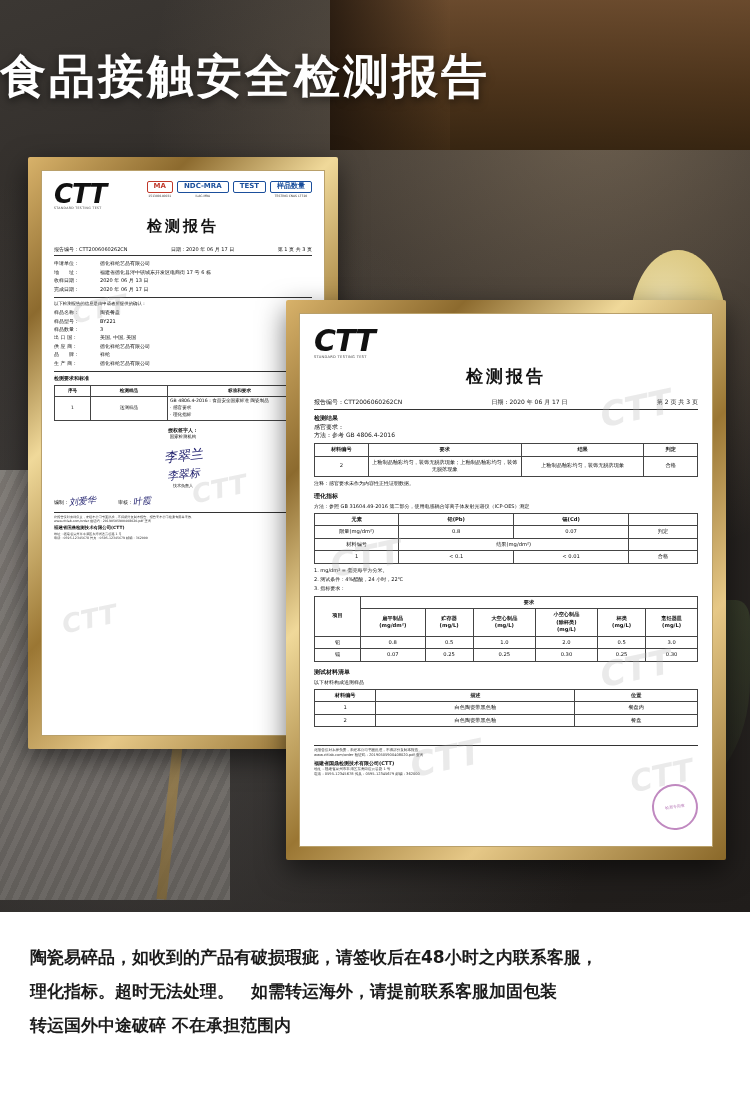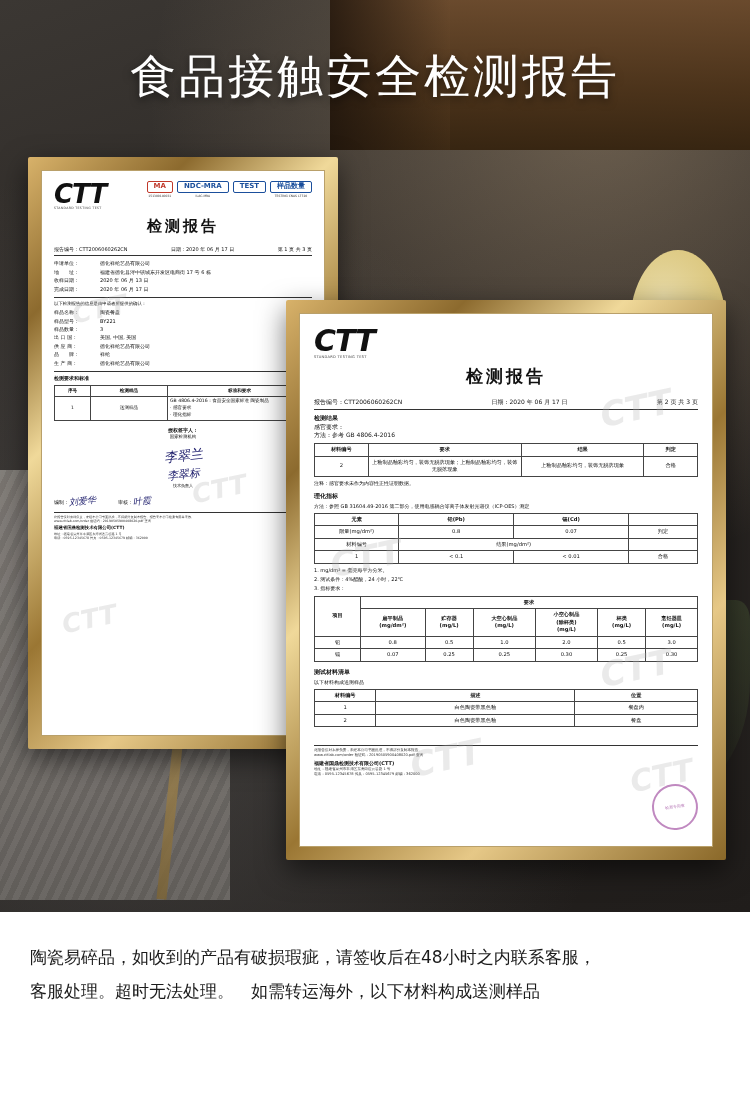--- a/index.html
+++ b/index.html
@@ -63,24 +63,24 @@
     position: absolute;
     left: 170px; top: 640px; width: 10px; height: 260px;
     background: linear-gradient(180deg,#b99b62,#7a6336);
     transform: rotate(6deg);
     opacity: .85;
   }
 
   .hero-title {
     position: absolute;
     left: 0; right: 0; top: 46px;
-    text-align: center;
+    text-align: left;
     color: #ffffff;
     font-size: 46px;
-    font-weight: normal;
+    font-weight: bold;
     letter-spacing: 3px;
     text-shadow: 0 3px 8px rgba(0,0,0,0.55);
     font-family: "DejaVu Sans", "Liberation Sans", sans-serif;
   }
 
   
   .frame {
     position: absolute;
     padding: 13px;
     background:
@@ -194,21 +194,21 @@
 
   
   .notice {
     position: absolute;
     left: 0; top: 912px; width: 750px; height: 195px;
     background: #ffffff;
     padding: 28px 30px 0 30px;
     color: #1b1b1b;
     font-size: 17px;
     line-height: 2;
-    font-weight: normal;
+    font-weight: bold;
   }
   .notice p { margin: 0; }
 </style>
 </head>
 <body>
 
 <div class="hero">
   <div class="hero-bg"></div>
   <div class="hero-wood"></div>
   <div class="hero-wood2"></div>
@@ -508,14 +508,15 @@
 
         <div class="stamp" style="right:14px; bottom:16px;">检测专用章</div>
 
       </div>
     </div>
   </div>
 </div>
 
 <div class="notice">
   <p>陶瓷易碎品，如收到的产品有破损瑕疵，请签收后在48小时之内联系客服，</p>
-  <p>客服处理。超时无法处理。　如需转运海外，以下材料构成送测样品</p>
+  <p>理化指标。超时无法处理。　如需转运海外，请提前联系客服加固包装</p>
+  <p>转运国外中途破碎 不在承担范围内</p>
 </div>
 
 </body></html>

